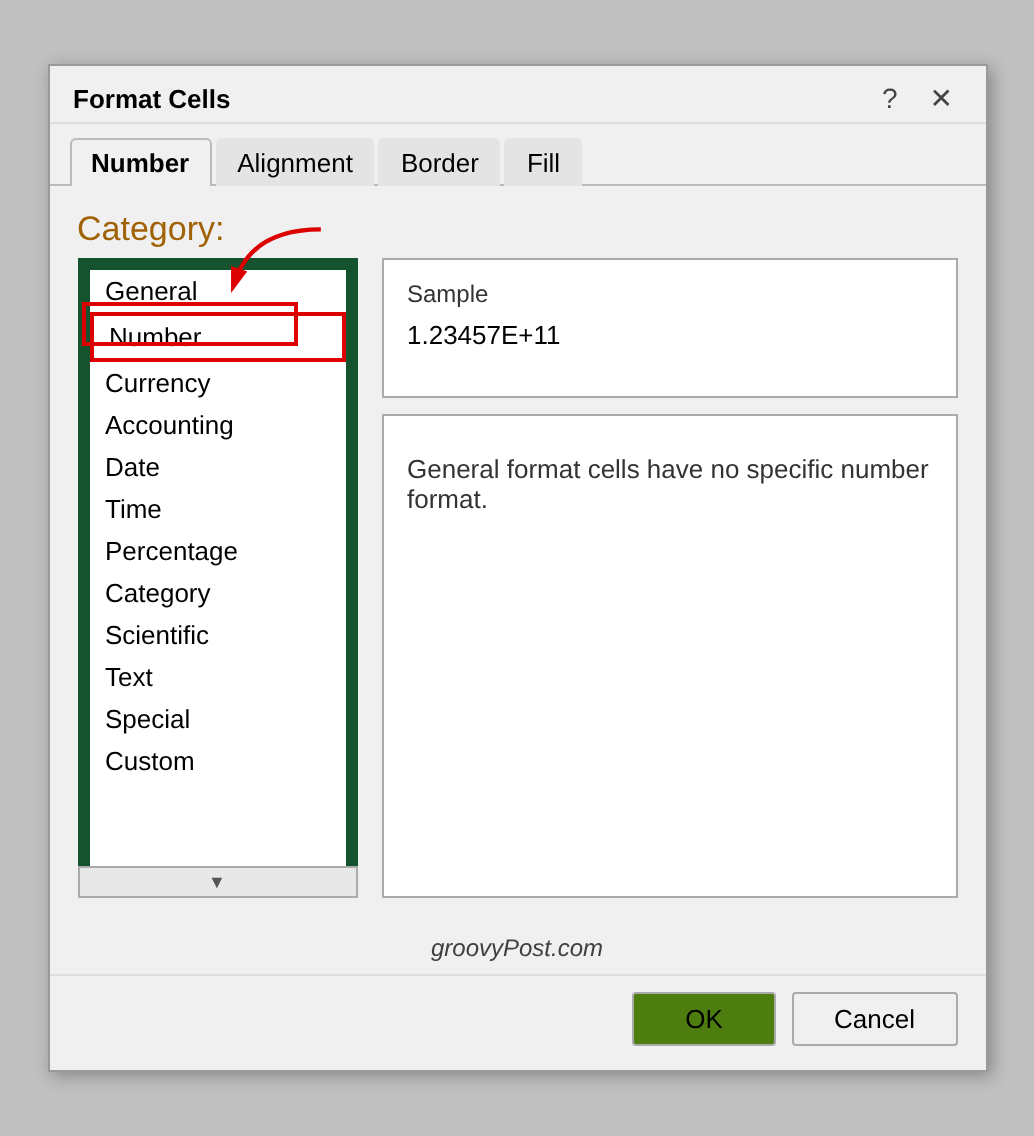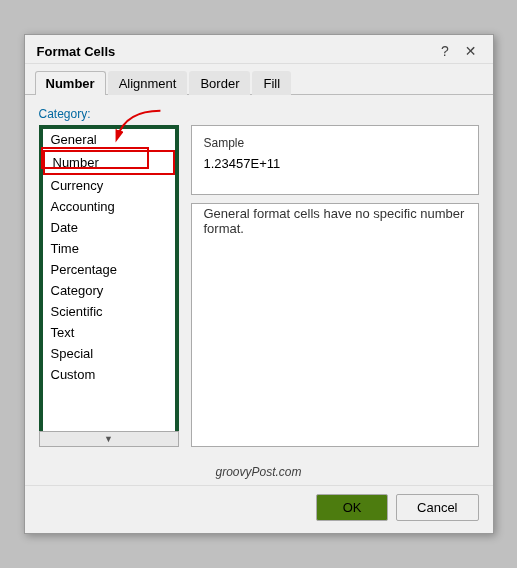--- a/index.html
+++ b/index.html
@@ -77,35 +77,35 @@
       font-weight: 600;
       color: #000;
     }
     .content {
       display: flex;
       flex-direction: column;
       flex: 1;
       padding: 12px 14px;
     }
     .category-label {
-      font-size: 12px;
+      font-size: 17px;
       margin-bottom: 4px;
-      color: #0369a1;
+      color: #a16207;
     }
     .main-area {
       display: flex;
       gap: 12px;
       flex: 1;
     }
     .category-list-container {
       width: 140px;
       position: relative;
     }
     .category-list {
-      border: 4px solid #14532d;
+      border: 6px solid #14532d;
       background: white;
       height: 320px;
       overflow-y: auto;
       list-style: none;
       padding: 0;
     }
     .category-list li {
       padding: 3px 8px;
       cursor: pointer;
       color: #000;
@@ -146,21 +146,21 @@
       color: #333;
       margin-bottom: 6px;
     }
     .sample-value {
       font-size: 13px;
       color: #000;
     }
     .description-box {
       border: 1px solid #aaa;
       background: white;
-      padding: 2px 12px;
+      padding: 19px 12px;
       flex: 1;
       font-size: 13px;
       color: #333;
     }
     .footer-watermark {
       text-align: center;
       color: #404040;
       font-size: 12px;
       padding: 6px;
       font-style: italic;

